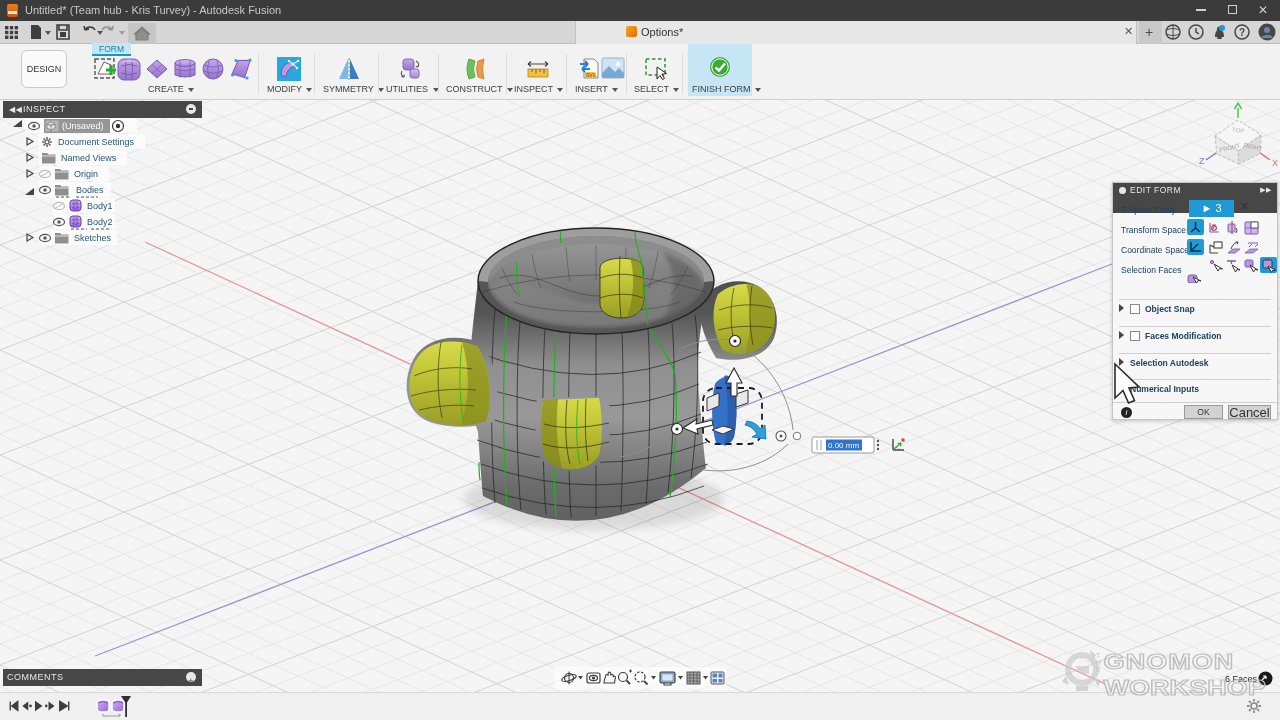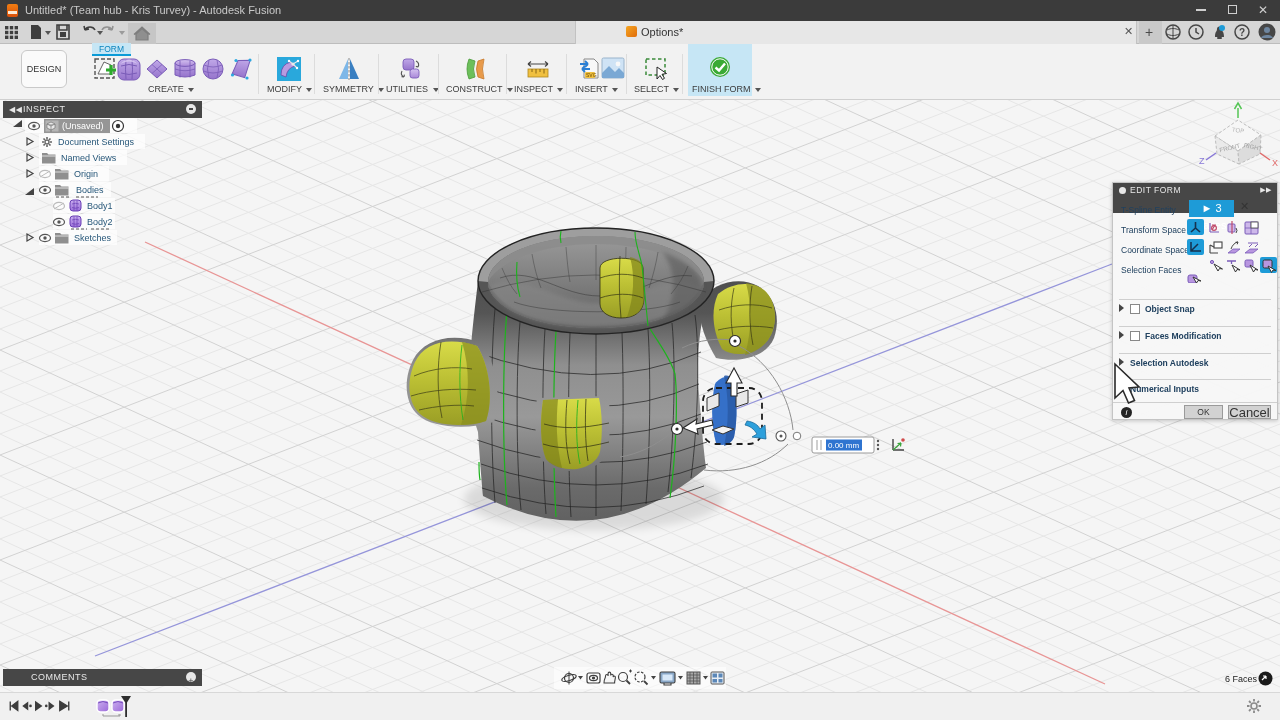--- a/index.html
+++ b/index.html
@@ -547,21 +547,21 @@
   <div class="panelrow" style="left:6px;top:175px"><span class="tri"></span><span style="display:inline-block;width:6px"></span><b>Selection Autodesk</b></div>
   <div class="abs" style="left:6px;top:196px;width:152px;height:1px;background:#cfcfcf"></div>
   <div class="panelrow" style="left:6px;top:201px"><span class="tri"></span><span style="display:inline-block;width:6px"></span><b>Numerical Inputs</b></div>
   <div class="abs" style="left:0;top:219px;width:164px;height:1px;background:#cfcfcf"></div>
   <div class="abs" style="left:8px;top:224px;width:11px;height:11px;background:#222;border-radius:50%;color:#fff;font-size:8px;text-align:center;line-height:11px;font-style:italic">i</div>
   <div class="abs" style="left:71px;top:222px;width:39px;height:14px;background:#d2d2d2;border:1px solid #9a9a9a;font-size:8.5px;color:#333;text-align:center;line-height:13px">OK</div>
   <div class="abs" style="left:115px;top:222px;width:43px;height:14px;background:#d2d2d2;border:1px solid #9a9a9a;font-size:13px;color:#333;text-align:center;line-height:13px">Cancel</div>
 </div>
 
 <div class="hdrdark" style="left:3px;top:669px;width:199px;height:17px;line-height:17px">
-  <span style="margin-left:28px">COMMENTS</span>
+  <span style="margin-left:4px">COMMENTS</span>
   <span style="position:absolute;right:6px;top:3px;width:10px;height:10px;background:#e8e8e8;border-radius:50%"></span>
   <span style="position:absolute;right:8px;top:4px;color:#474747;font-size:9px;z-index:2">+</span>
 </div>
 
 <svg class="abs" style="left:554px;top:667px" width="172" height="22" viewBox="0 0 172 22" id="navbar">
   <rect x="0" y="0" width="172" height="22" fill="rgba(255,255,255,.55)"></rect>
   <g stroke="#3f3f3f" fill="none" stroke-width="1.2">
     <circle cx="15" cy="11" r="4.5"></circle>
     <ellipse cx="15" cy="11" rx="7.5" ry="2.6" transform="rotate(-18 15 11)"></ellipse>
     <path d="M15 4.5 v13" stroke-width="1"></path>
@@ -643,20 +643,39 @@
         </linearGradient>
     <g transform="translate(1247,6)" fill="#8a8a8a">
       <circle cx="7" cy="7" r="3" fill="none" stroke="#8a8a8a" stroke-width="1.6"></circle>
       <g stroke="#8a8a8a" stroke-width="1.8">
             <path d="M7 0v2.5M7 11.5V14M0 7h2.5M11.5 7H14M2 2l1.8 1.8M10.2 10.2L12 12M12 2l-1.8 1.8M3.8 10.2L2 12"></path>
           </g>
     </g>
   </svg>
 </div>
 
+<div class="abs" id="wmark" style="left:1062px;top:648px;width:218px;height:60px;pointer-events:none;z-index:30">
+  <svg width="218" height="60" viewBox="0 0 218 60">
+    <g fill="#c9c9c9" opacity=".75">
+      <path d="M20 4 a17 17 0 100 34 a17 17 0 000-34 z M20 10 a11 11 0 110 22 a11 11 0 010-22 z" fill-rule="evenodd" opacity=".9"></path>
+      <path d="M13 18 h14 v8 h-8 z" opacity=".9"></path>
+      <path d="M28 2 l6 5 -4 6 z M4 28 l-4 6 7 3 z M32 30 l7 2 -3 7 z"></path>
+      <rect x="14" y="38" width="12" height="5"></rect>
+    </g>
+    <g fill="none" stroke="#bcbcbc" stroke-width="1.5" opacity=".95">
+      <text x="40" y="26" font-size="26" font-weight="bold" font-family="Liberation Sans" letter-spacing="1" transform="scale(1.04,0.82)">GNOMON</text>
+      <text x="40" y="43" font-size="26" font-weight="bold" font-family="Liberation Sans" transform="scale(1.04,0.82) translate(0,14)">WORKSHOP</text>
+    </g>
+    <g fill="#c6c6c6" opacity=".8" font-family="Liberation Sans" font-size="7" font-weight="bold">
+      <text x="34" y="10">T</text>
+          <text x="34" y="17">H</text>
+          <text x="34" y="24">E</text>
+    </g>
+  </svg>
+</div>
 
 <svg class="abs" style="left:810px;top:434px" width="100" height="22" viewBox="0 0 100 22">
   <rect x="2" y="3" width="62" height="16" rx="2" fill="#fff" stroke="#9a9a9a"></rect>
   <path d="M7 6 v10 M11 6 v10" stroke="#c0c0c0" stroke-width="1.5"></path>
   <rect x="16" y="5.5" width="36" height="11" fill="#2f74d0"></rect>
   <text x="18" y="13.5" font-size="8" fill="#fff" font-family="Liberation Sans">0.00 mm</text>
   <g fill="#555">
         <circle cx="68" cy="7" r="1.2"></circle>
         <circle cx="68" cy="11" r="1.2"></circle>
         <circle cx="68" cy="15" r="1.2"></circle>

